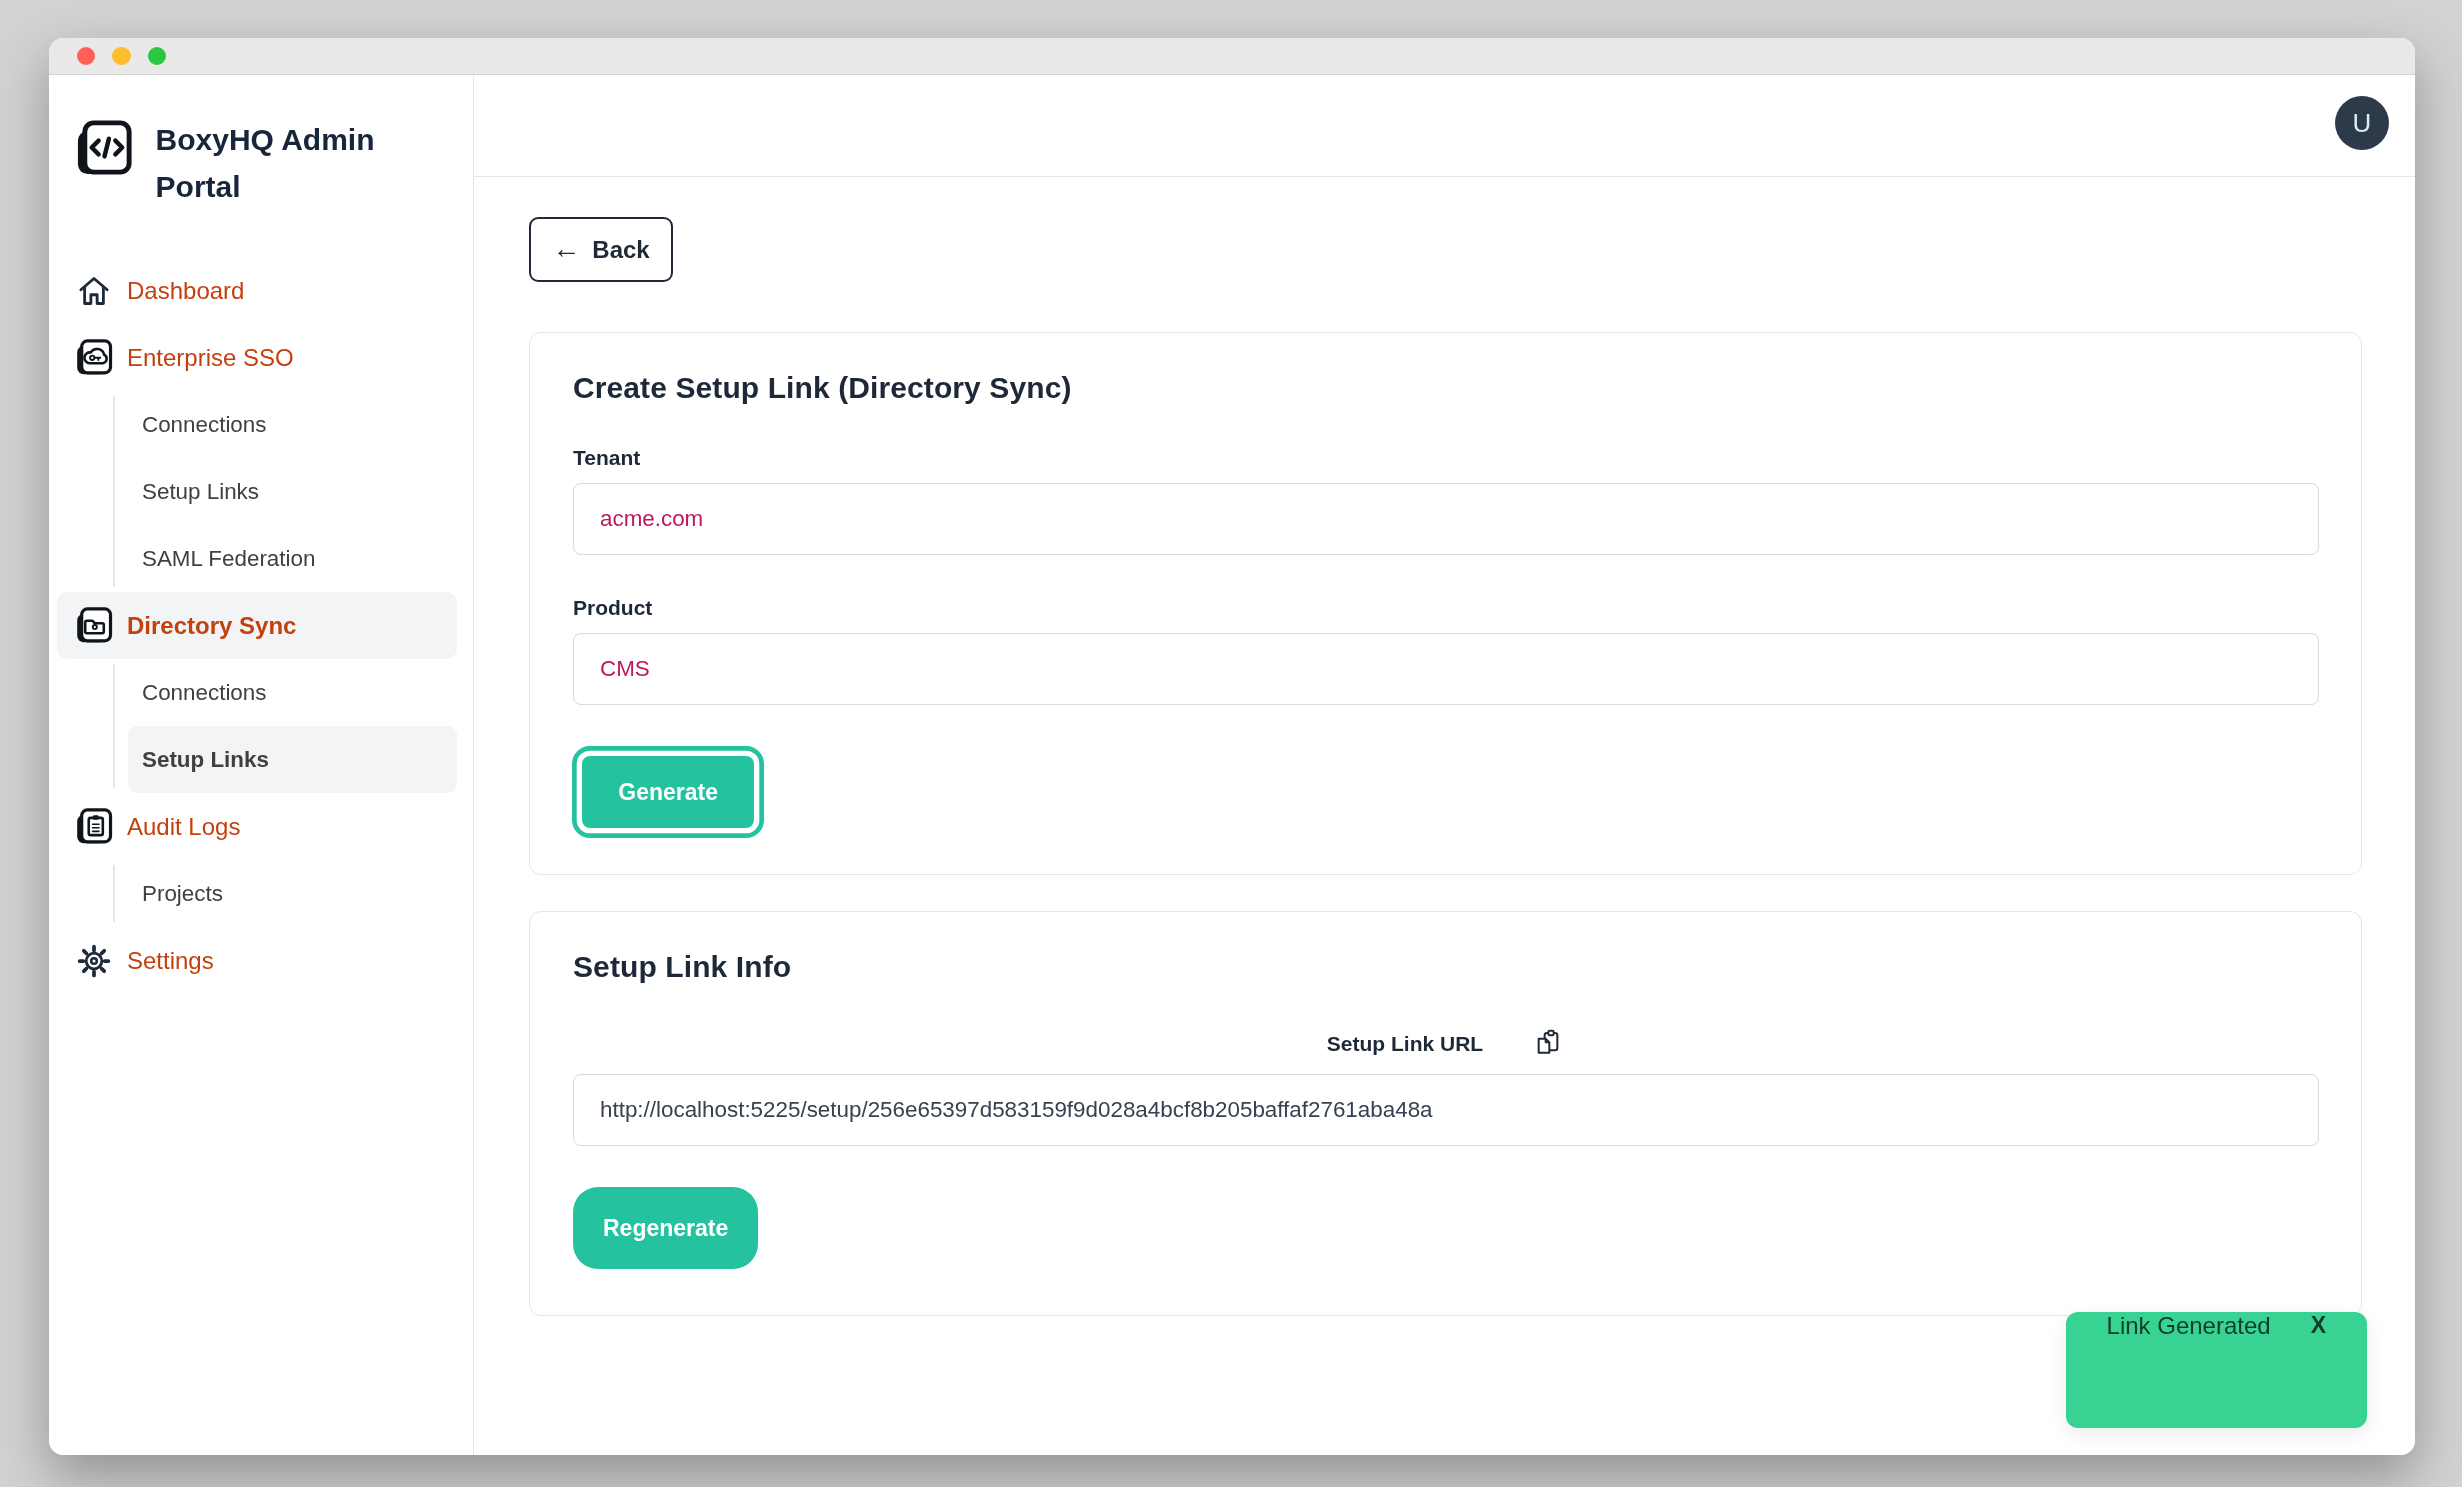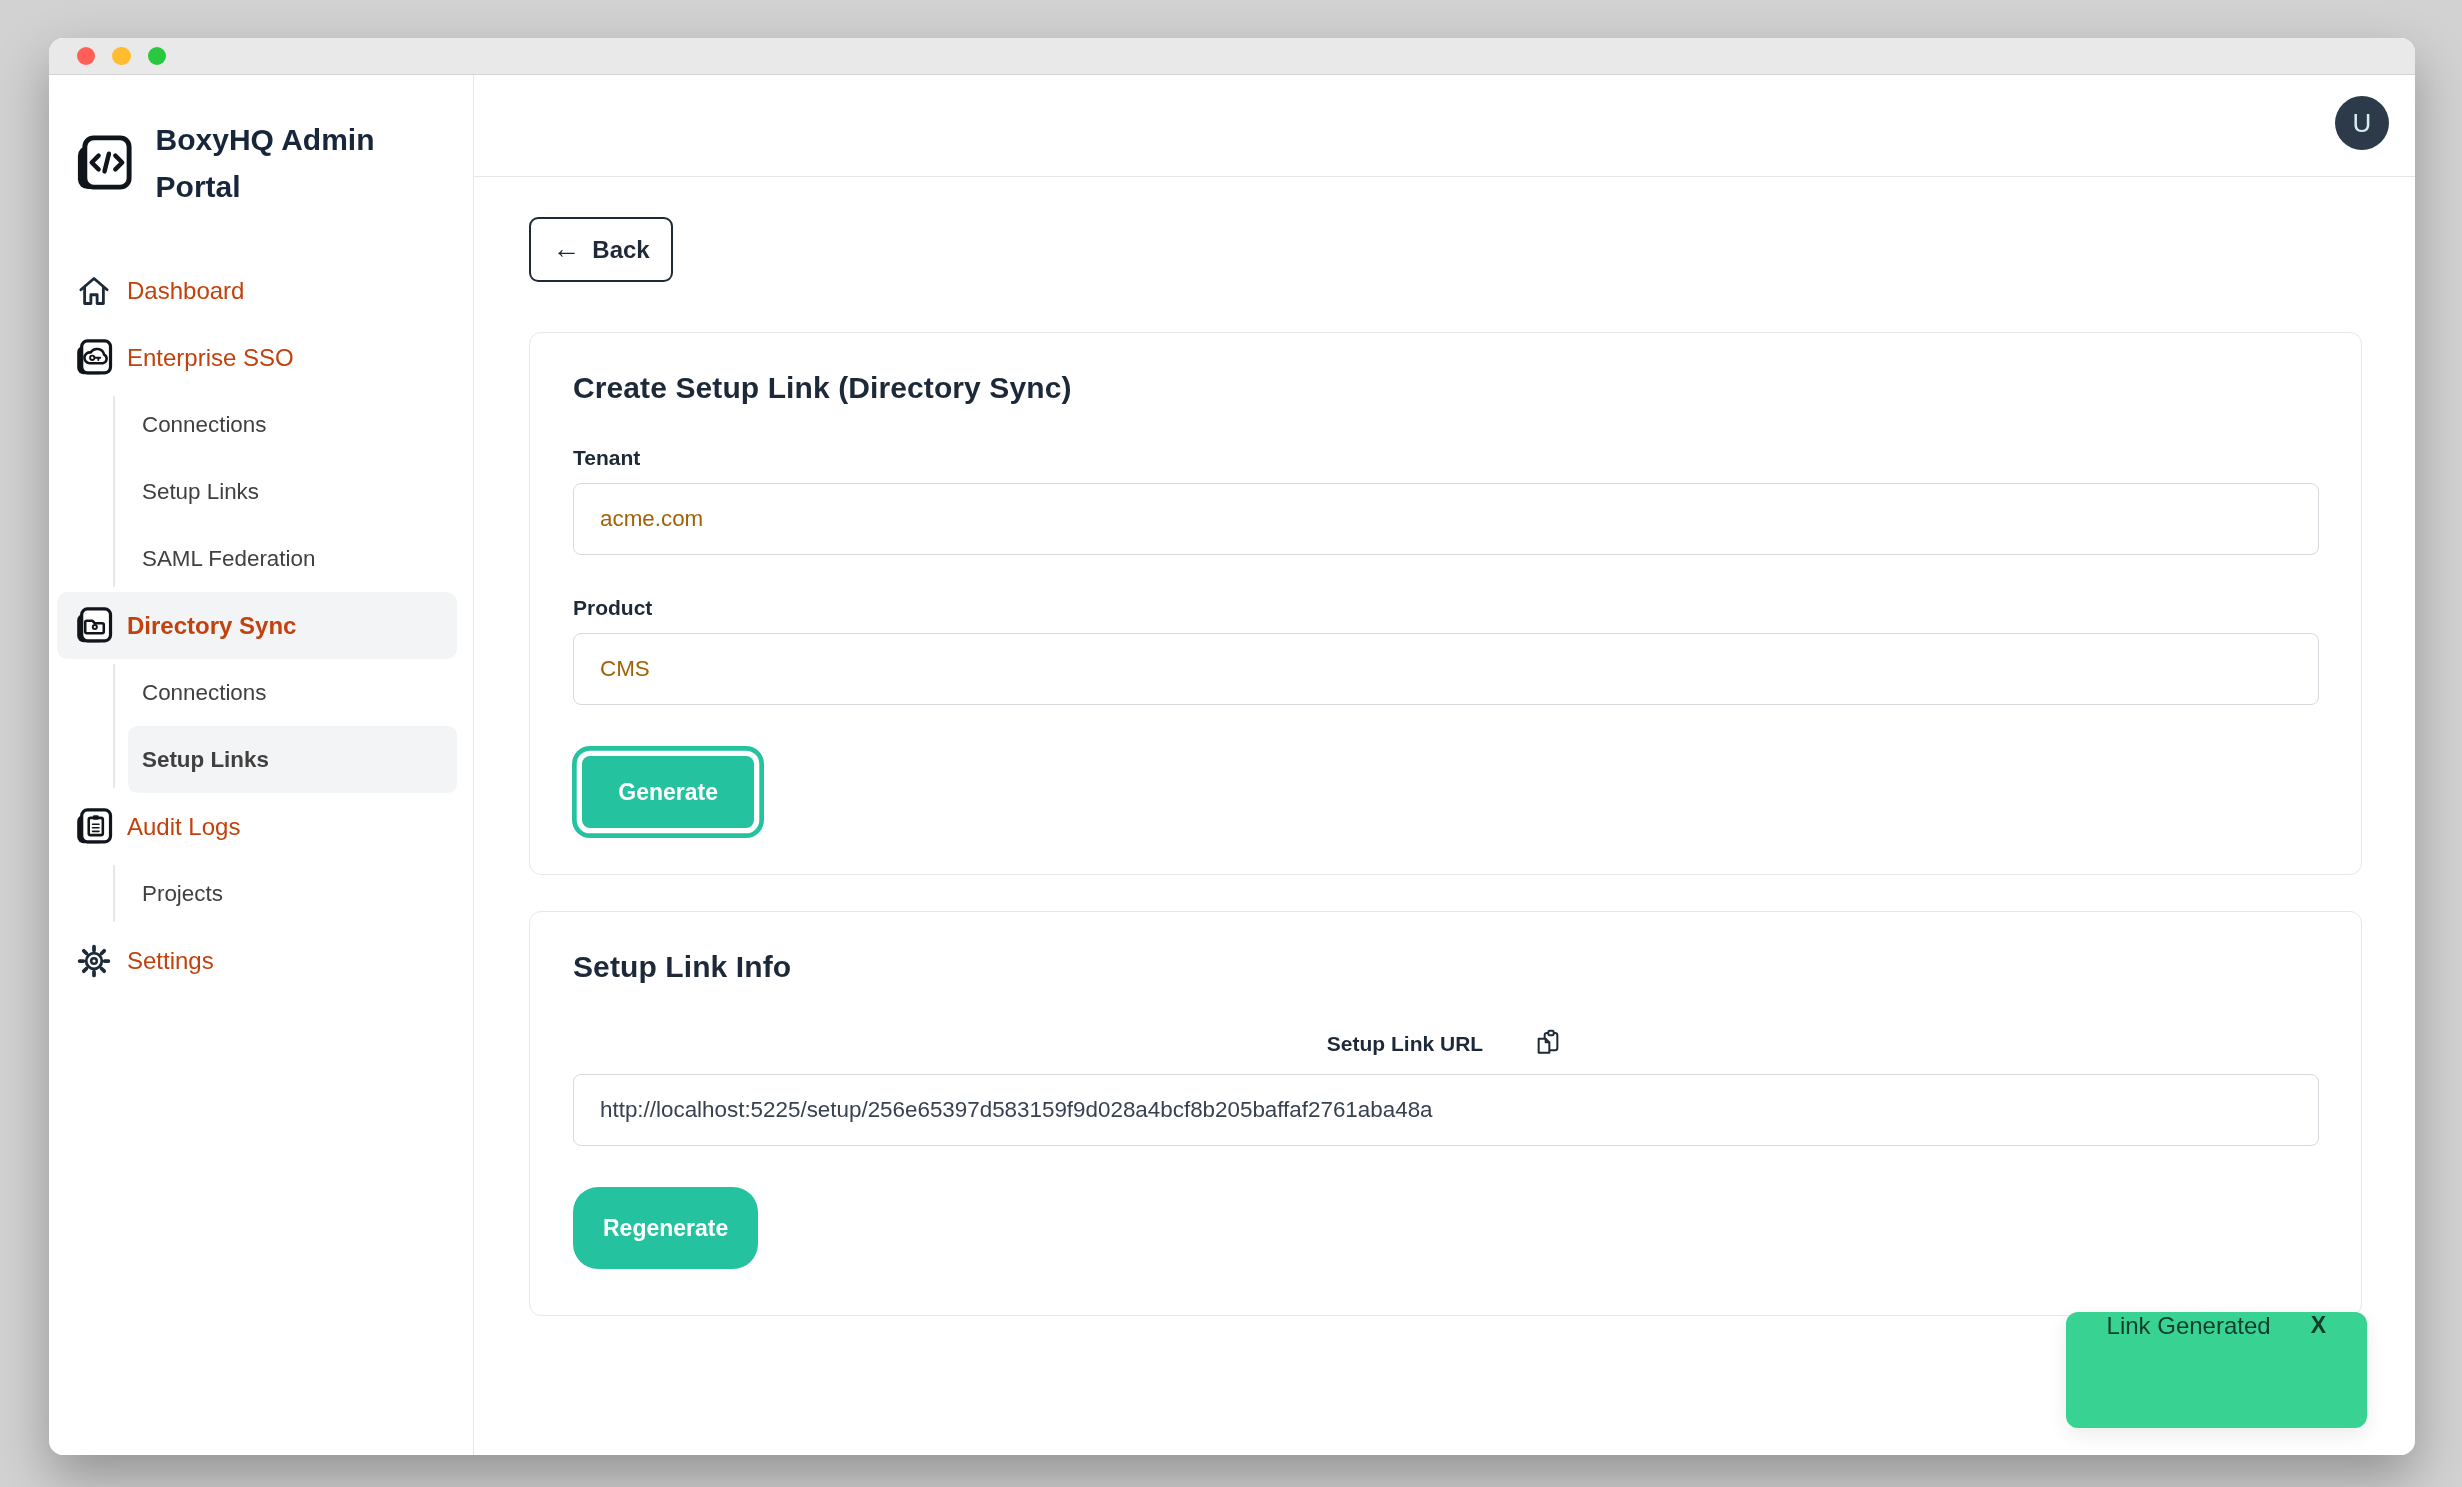--- a/index.html
+++ b/index.html
@@ -29,21 +29,21 @@
   .light.yellow { background: #febc2e; }
   .light.green  { background: #28c840; }
 
   .winbody { flex: 1; display: flex; min-height: 0; }
 
   
   .sidebar {
     width: 425px; flex: 0 0 425px; border-right: 0.7px solid #e5e7eb;
     background: #fff; padding: 42px 16px 0 21px;
   }
-  .brand { display: flex; align-items: center; gap: 20px; padding-left: 2.6px; }
+  .brand { display: flex; gap: 20px; padding-left: 2.6px; }
   .brand-title {
     font-size: 30px; font-weight: 700; color: #18263b;
     line-height: 1.55; width: 244px;
   }
   nav { margin-top: 47px; }
   .nav-item {
     display: flex; align-items: center; height: 67px;
     margin-left: -13px; padding-left: 16px; gap: 12px;
     font-size: 24px; font-weight: 500; color: #c2410c;
     border-radius: 10.5px; cursor: pointer;
@@ -90,21 +90,21 @@
   }
   .card.first { margin-top: 50px; }
   .card.second { margin-top: 36px; }
   .card-title { font-size: 30px; font-weight: 700; color: #1d2939; letter-spacing: 0.1px; }
   .field-label { margin-top: 41px; font-size: 21px; font-weight: 600; color: #1d2939; }
   .label-row { margin-top: 43px; display: flex; align-items: center; justify-content: center; gap: 48px; }
   .label-row .field-label { margin-top: 0; }
   .text-input {
     margin-top: 13px; width: 100%; height: 72px;
     border: 0.7px solid #d8d8de; border-radius: 8px; background: #fff;
-    padding: 0 26px; font-size: 22.4px; color: #a16207;
+    padding: 0 26px; font-size: 22.4px; color: #be185d;
     font-family: "Liberation Sans", sans-serif; outline: none; display: block;
   }
   .url-input { color: #374151; }
 
   .btn {
     border: none; border-radius: 8px; background: #25c2a0; color: #ffffff;
     font-size: 23px; font-weight: 600; font-family: "Liberation Sans", sans-serif;
     cursor: pointer; display: inline-flex; align-items: center; justify-content: center; text-align: right;
   }
   .generate-btn {

